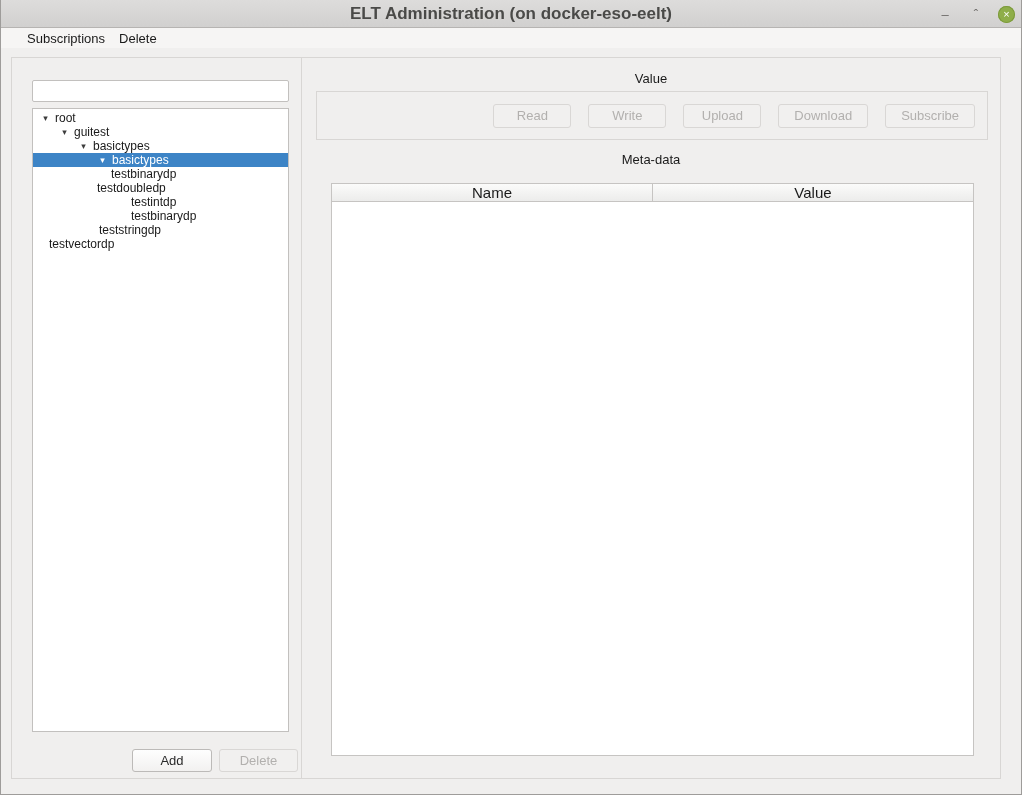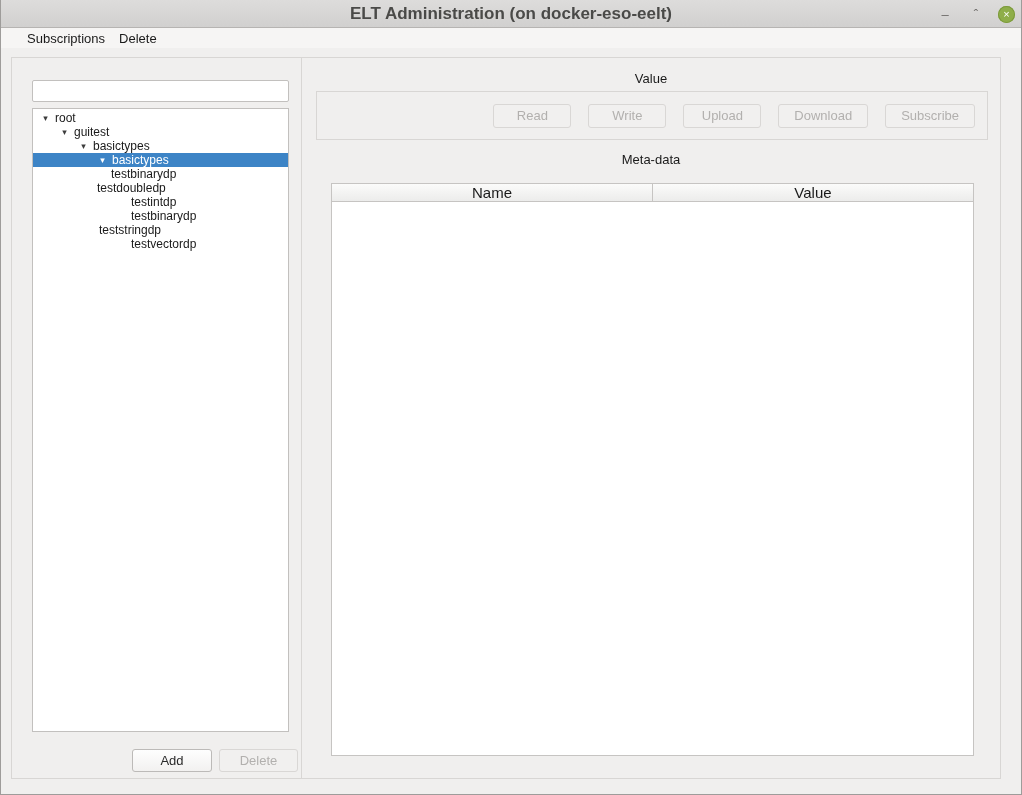--- a/index.html
+++ b/index.html
@@ -139,21 +139,21 @@
         <span class="tree-label">testintdp</span>
       </div>
       <div class="tree-row" style="padding-left:82px">
         <span class="spacer"></span>
         <span class="tree-label">testbinarydp</span>
       </div>
       <div class="tree-row" style="padding-left:50px">
         <span class="spacer"></span>
         <span class="tree-label">teststringdp</span>
       </div>
-      <div class="tree-row" style="padding-left:82px">
+      <div class="tree-row" style="">
         <span class="spacer"></span>
         <span class="tree-label">testvectordp</span>
       </div>
     </div>
 
     <button class="btn add-btn">Add</button>
     <button class="btn disabled delete-btn">Delete</button>
   </div>
 
   <div class="splitter"></div>

